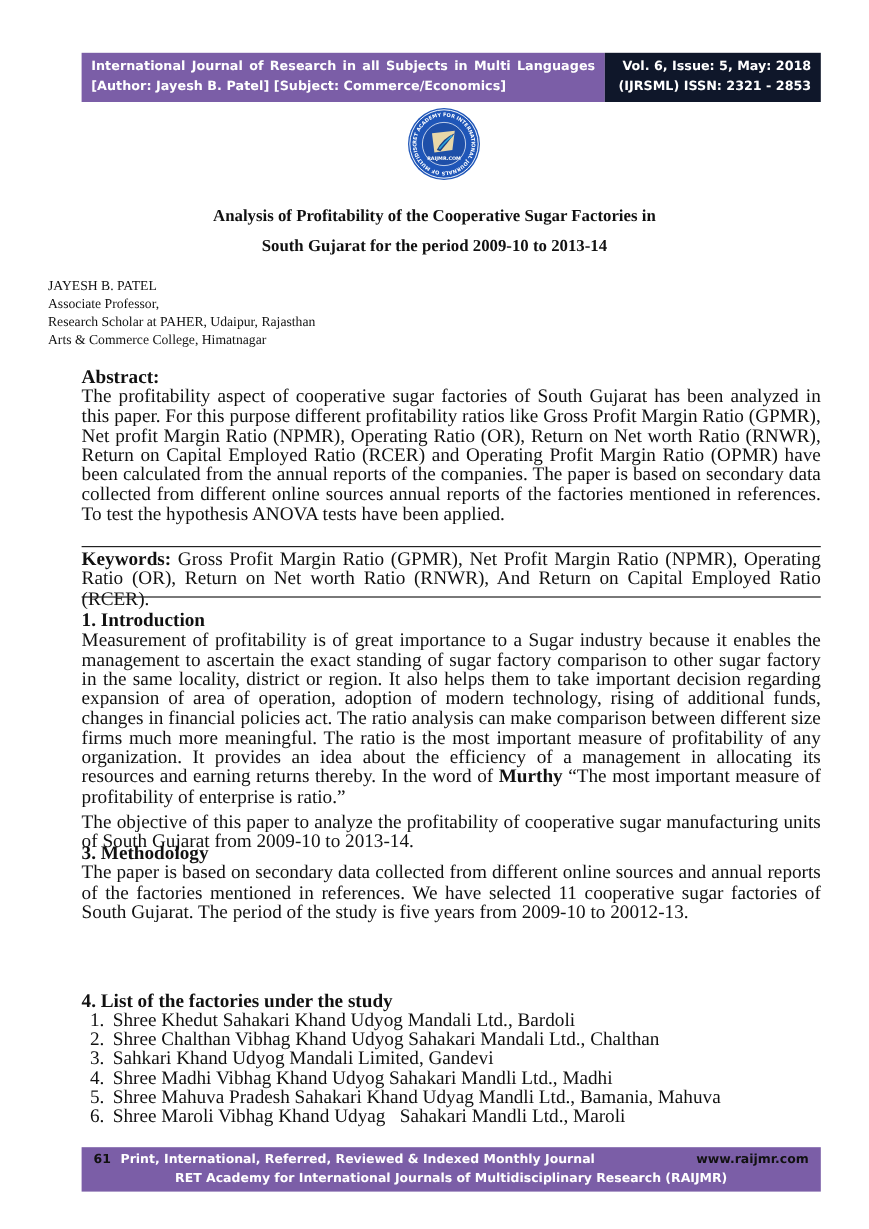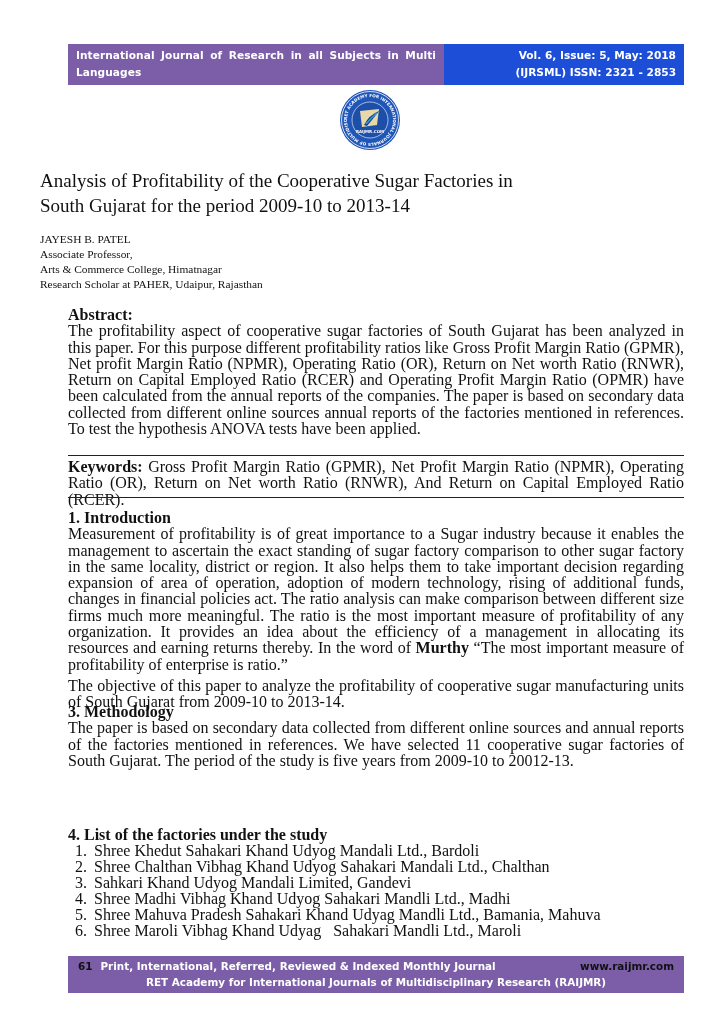--- a/index.html
+++ b/index.html
@@ -1,28 +1,28 @@
 <!DOCTYPE html>
 <html><head>
 <meta charset="utf-8">
 <style>
   html, body { margin: 0; padding: 0; background: #ffffff; }
   body { width: 724px; height: 1024px; position: relative; overflow: hidden;
          font-family: "Liberation Serif", serif; color: #111; }
   .band { position: absolute; left: 68px; width: 616px; display: flex;
           font-family: "DejaVu Sans", sans-serif; font-weight: bold; color: #fff; }
   .hdr { top: 44px; height: 41px; }
-  .hdr .left { background: #7b5ea7; width: 376px; padding: 3px 8px; box-sizing: border-box;
+  .hdr .left { background: #7b5ea7; width: 436px; padding: 3px 8px; box-sizing: border-box;
                font-size: 10.6px; line-height: 17px; letter-spacing: 0.05px; }
   .hdr .left .l1 { text-align: justify; text-align-last: justify; }
-  .hdr .right { background: #1d4ed8; flex: 1; padding: 3px 8px; box-sizing: border-box;
+  .hdr .right { background: #0f172a; flex: 1; padding: 3px 8px; box-sizing: border-box;
                 font-size: 10.6px; line-height: 17px; text-align: right; }
   .logo { position: absolute; left: 339px; top: 89px; width: 62px; height: 62px; }
-  .title { position: absolute; left: 40px; width: 644px; top: 168px; text-align: left;
-           font-weight: normal; font-size: 19px; line-height: 25px; }
+  .title { position: absolute; left: 40px; width: 644px; top: 168px; text-align: center;
+           font-weight: bold; font-size: 14px; line-height: 25px; }
   .author { position: absolute; left: 40px; width: 644px; top: 232px; text-align: left;
             font-size: 11.4px; line-height: 15px; }
   .block { position: absolute; left: 68px; width: 616px; font-size: 16px; line-height: 16.3px;
            text-align: justify; }
   .h { font-weight: bold; }
   .rule { position: absolute; left: 68px; width: 616px; height: 0; border-top: 1.2px solid #222; }
   .list { margin: 0; padding: 0 0 0 26px; list-style: none; }
   .list li { position: relative; line-height: 15.9px; }
   .list li .num { position: absolute; left: -19px; }
   .ftr { top: 956px; height: 37px; background: #7b5ea7; flex-direction: column;
@@ -65,22 +65,22 @@
 </div>
 
 <div class="title">
   <div>Analysis of Profitability of the Cooperative Sugar Factories in</div>
   <div>South Gujarat for the period 2009-10 to 2013-14</div>
 </div>
 
 <div class="author">
   <div>JAYESH B. PATEL</div>
   <div>Associate Professor,</div>
+  <div>Research Scholar at PAHER, Udaipur, Rajasthan</div>
   <div>Arts &amp; Commerce College, Himatnagar</div>
-  <div>Research Scholar at PAHER, Udaipur, Rajasthan</div>
 </div>
 
 <div class="block" style="top:307px;">
   <div class="h">Abstract:</div>
   <div>The profitability aspect of cooperative sugar factories of South Gujarat has been analyzed in this paper. For this purpose different profitability ratios like Gross Profit Margin Ratio (GPMR), Net profit Margin  Ratio (NPMR), Operating Ratio  (OR), Return on Net worth Ratio (RNWR), Return on Capital Employed Ratio  (RCER) and Operating Profit Margin Ratio (OPMR) have been calculated from the annual reports of the companies. The paper is based on secondary data collected from different online sources annual reports of the factories mentioned in references. To test the hypothesis ANOVA tests have been applied.</div>
 </div>
 
 <div class="rule" style="top:455px;"></div>
 <div class="block" style="top:459px;">
   <span class="h">Keywords:</span><span> Gross Profit Margin Ratio (GPMR), Net Profit Margin  Ratio (NPMR), Operating Ratio (OR), Return on Net worth Ratio (RNWR), And Return on Capital Employed Ratio  (RCER).</span>

